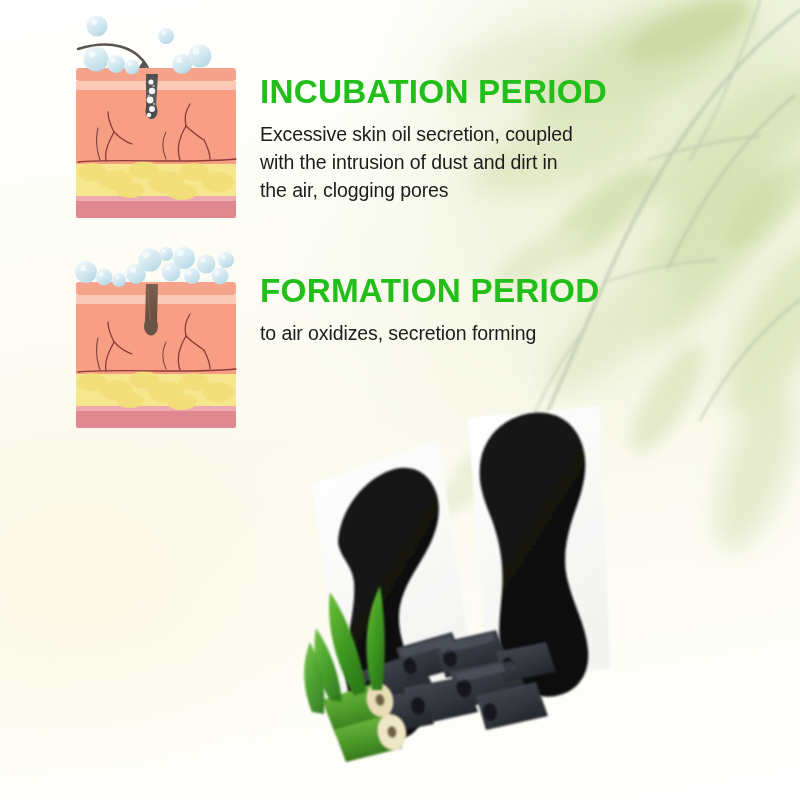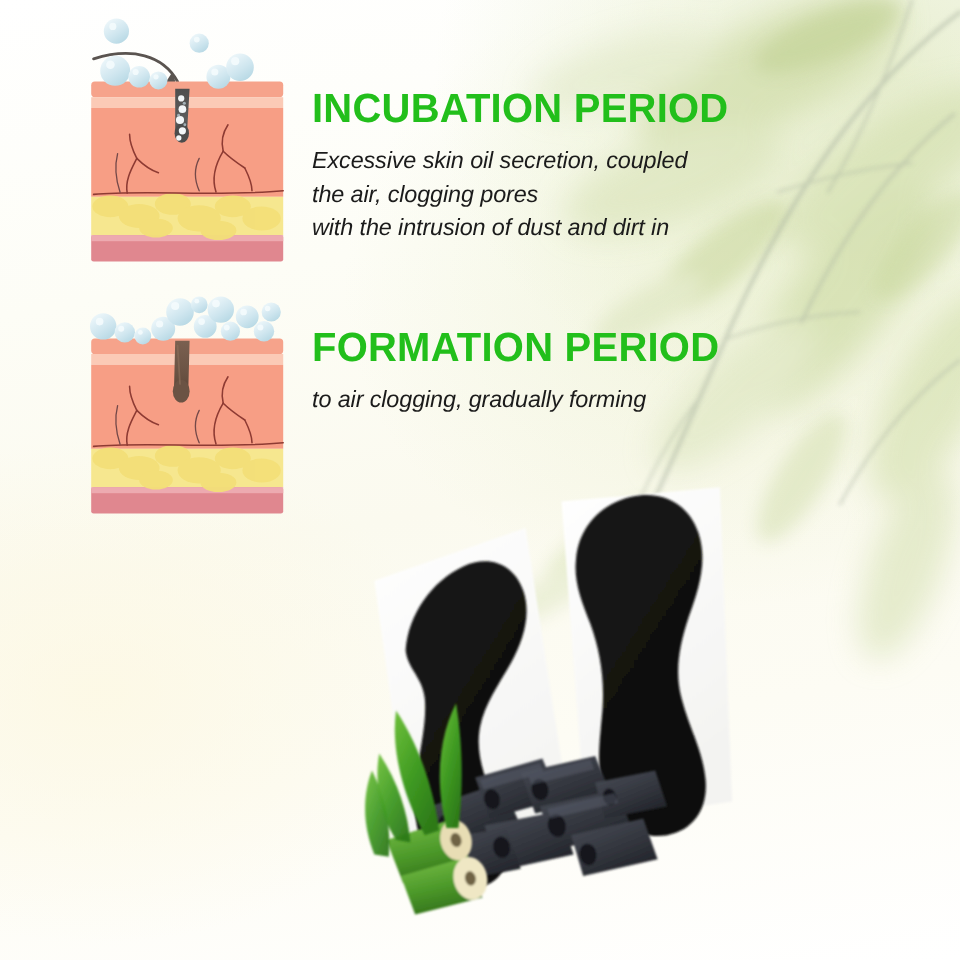--- a/index.html
+++ b/index.html
@@ -61,21 +61,20 @@
     transform-origin: left center;
   }
 
   .body-text {
     margin: 10px 0 0 0;
     font-family: "Liberation Sans", sans-serif;
     font-size: 19.5px;
     line-height: 28px;
     color: #1b1b1b;
     letter-spacing: -0.1px;
-    font-style: italic;
   }
   .body-text .line { display: block; white-space: nowrap; }
 
   
   .product-photo {
     position: absolute;
     left: 300px;
     top: 400px;
     width: 500px;
     height: 400px;
@@ -318,29 +317,29 @@
         <circle cx="96" cy="18" r="7" fill="url(#bub2)"></circle>
         <circle cx="94" cy="15" r="2" fill="#f4fbfd" opacity="0.9"></circle>
       </g>
     </svg>
   </div>
 
   <div class="text-block one">
     <h2 class="heading">INCUBATION PERIOD</h2>
     <p class="body-text">
       <span class="line">Excessive skin oil secretion, coupled</span>
+      <span class="line">with the intrusion of dust and dirt in</span>
       <span class="line">the air, clogging pores</span>
-      <span class="line">with the intrusion of dust and dirt in</span>
     </p>
   </div>
 
   <div class="text-block two">
     <h2 class="heading">FORMATION PERIOD</h2>
     <p class="body-text">
-      <span class="line">to air clogging, gradually forming</span>
+      <span class="line">to air oxidizes, secretion forming</span>
     </p>
   </div>
 
   <div class="product-photo">
     <svg viewBox="0 0 500 400" xmlns="http://www.w3.org/2000/svg">
       <defs>
         <linearGradient id="paperG" x1="0" y1="0" x2="0.4" y2="1">
           <stop offset="0%" stop-color="#ffffff"></stop>
           <stop offset="100%" stop-color="#f3f3f1"></stop>
         </linearGradient>

